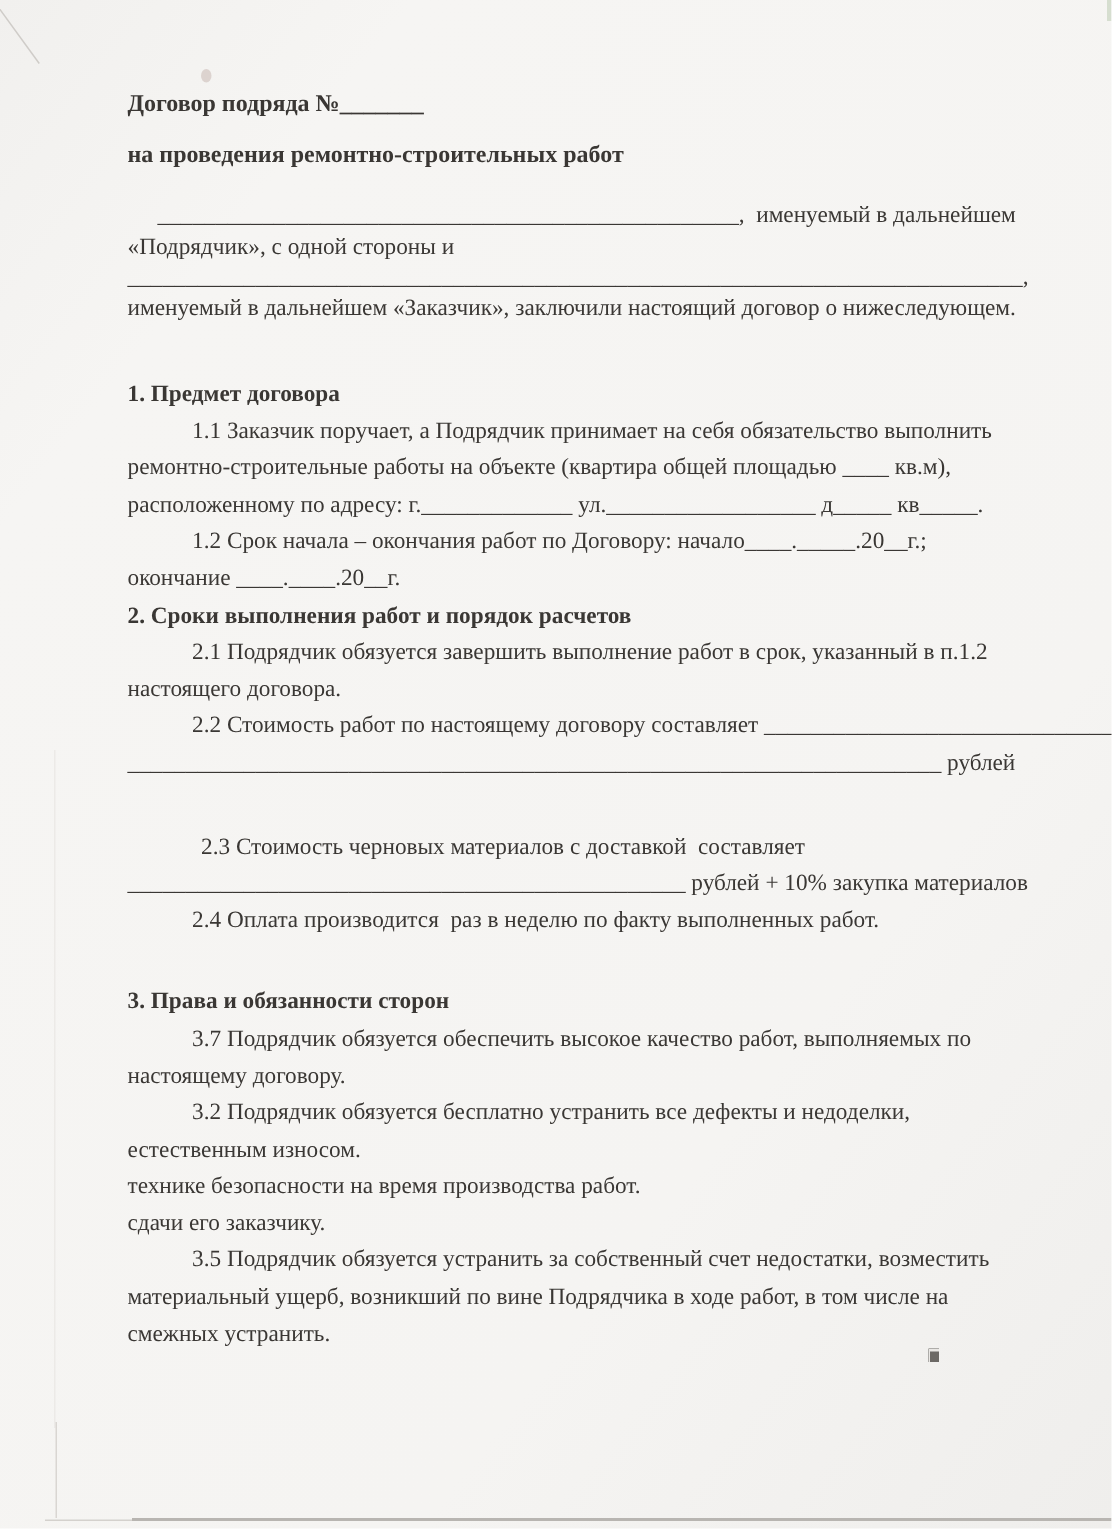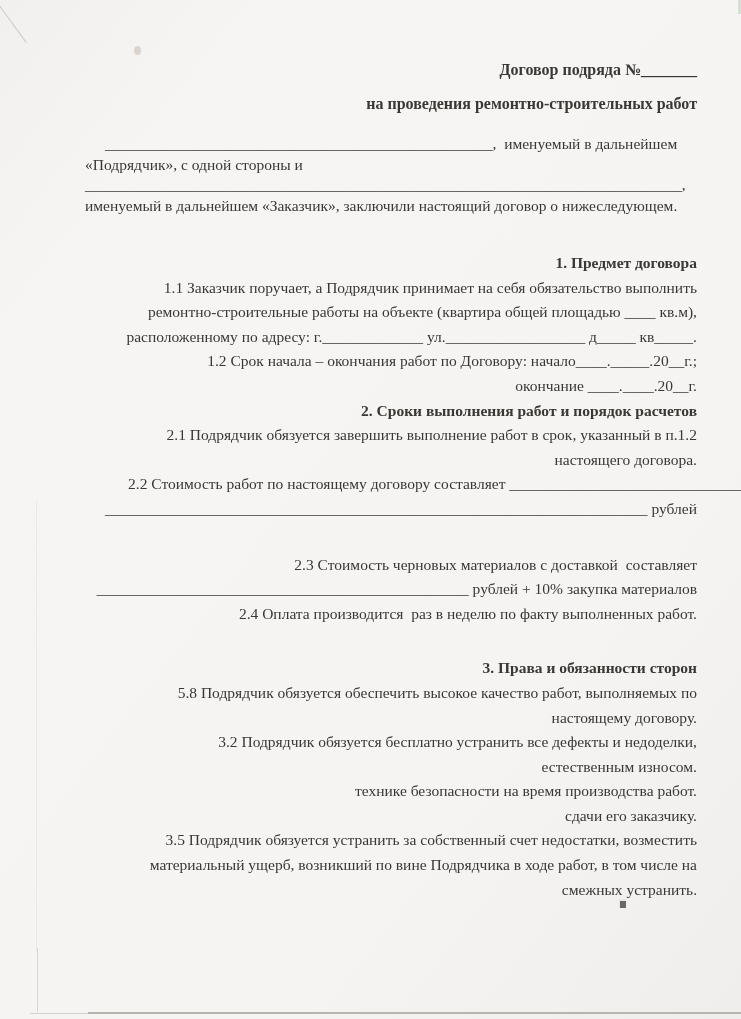--- a/index.html
+++ b/index.html
@@ -4,25 +4,25 @@
 <style>
   html,body { margin:0; padding:0; }
   :root { --paper:#f5f4f1; --ink:#3a3734; }
   .page {
     position:relative; width:741px; height:1019px; overflow:hidden;
     background:linear-gradient(128deg,#f1f0ee 0%,#f6f5f3 18%,#f5f4f2 70%,#efeeec 100%);
     font-family:"Liberation Serif","DejaVu Serif",serif;
     color:var(--ink);
   }
   .content { position:absolute; left:85px; top:58px; width:612px; }
-  .title-line { text-align:right; font-weight:bold; font-size:16px; line-height:24px; white-space:pre; }
+  .title-line { text-align:left; font-weight:bold; font-size:16px; line-height:24px; white-space:pre; }
   .subtitle-line { margin-top:10px; }
   .preamble { margin-top:18px; font-size:15.5px; line-height:20.5px; }
   .line { white-space:pre; }
-  .body-sec { font-size:15.5px; line-height:24.6px;text-align:right; }
+  .body-sec { font-size:15.5px; line-height:24.6px; }
   .sec-heading { font-weight:bold; white-space:pre; }
   .mt-s1 { margin-top:35px; }
   .mt-s3 { margin-top:30px; }
   .indent { padding-left:43px; }
   .indent-sm { padding-left:20px;font-family:Liberation Serif, serif; }
   .indent-lg { padding-left:49px;margin-top:31px; }
   
   .art { position:absolute; pointer-events:none; }
   .diag-tl { left:-4px; top:0px; width:52px; height:1px; background:#cfccc8; transform:rotate(54deg); transform-origin:left top; }
   .smudge { left:134px; top:46px; width:7px; height:9px; background:#c9b8b2; border-radius:50%; opacity:.55; }
@@ -74,21 +74,21 @@
       <div class="line">настоящего договора.</div>
       <div class="line indent">2.2 Стоимость работ по настоящему договору составляет _______________________________</div>
       <div class="line">______________________________________________________________________ рублей</div>
       <div class="line indent-lg">2.3 Стоимость черновых материалов с доставкой  составляет</div>
       <div class="line">________________________________________________ рублей + 10% закупка материалов</div>
       <div class="line indent">2.4 Оплата производится  раз в неделю по факту выполненных работ.</div>
     </div>
 
     <div class="body-sec">
       <div class="line sec-heading mt-s3">3. Права и обязанности сторон</div>
-      <div class="line indent">5.8 Подрядчик обязуется обеспечить высокое качество работ, выполняемых по</div>
+      <div class="line indent">3.7 Подрядчик обязуется обеспечить высокое качество работ, выполняемых по</div>
       <div class="line">настоящему договору.</div>
       <div class="line indent">3.2 Подрядчик обязуется бесплатно устранить все дефекты и недоделки,</div>
       <div class="line">естественным износом.</div>
       <div class="line">технике безопасности на время производства работ.</div>
       <div class="line">сдачи его заказчику.</div>
       <div class="line indent">3.5 Подрядчик обязуется устранить за собственный счет недостатки, возместить</div>
       <div class="line">материальный ущерб, возникший по вине Подрядчика в ходе работ, в том числе на</div>
       <div class="line">смежных устранить.</div>
     </div>
 

